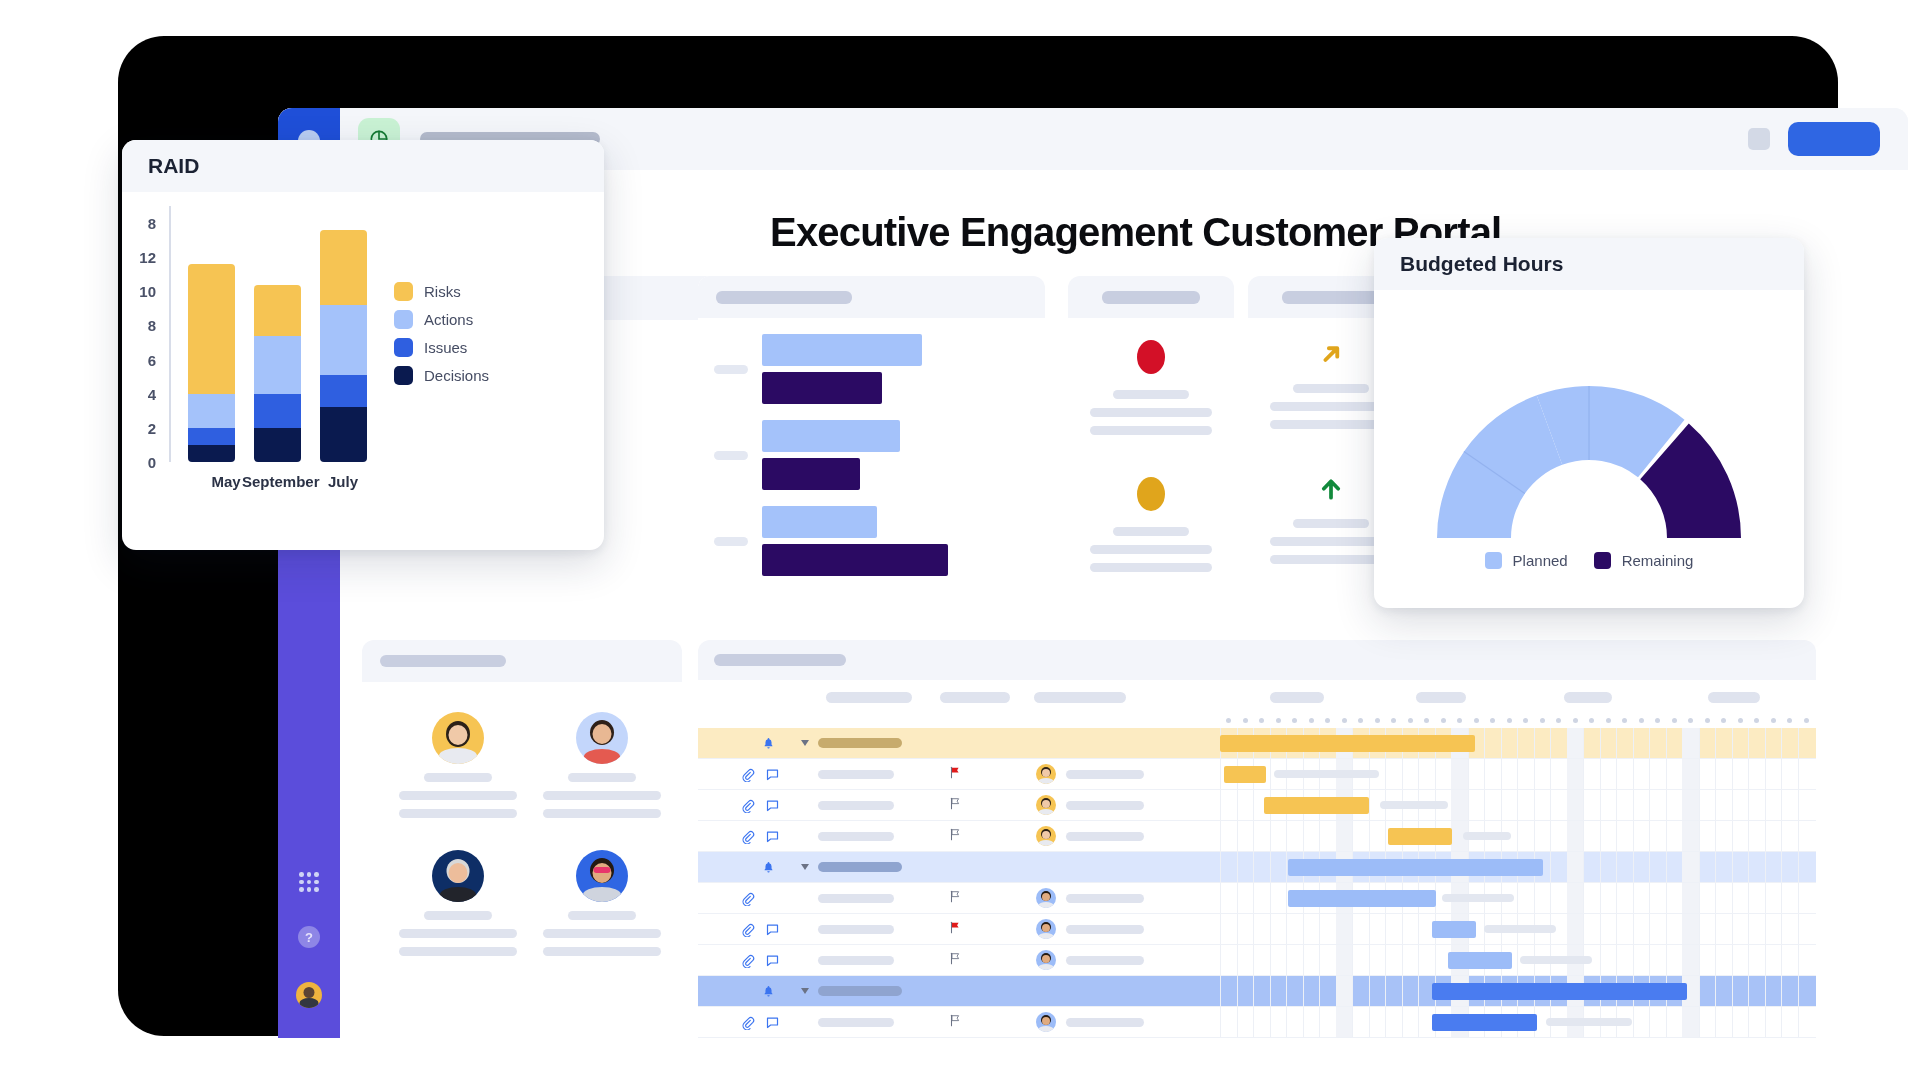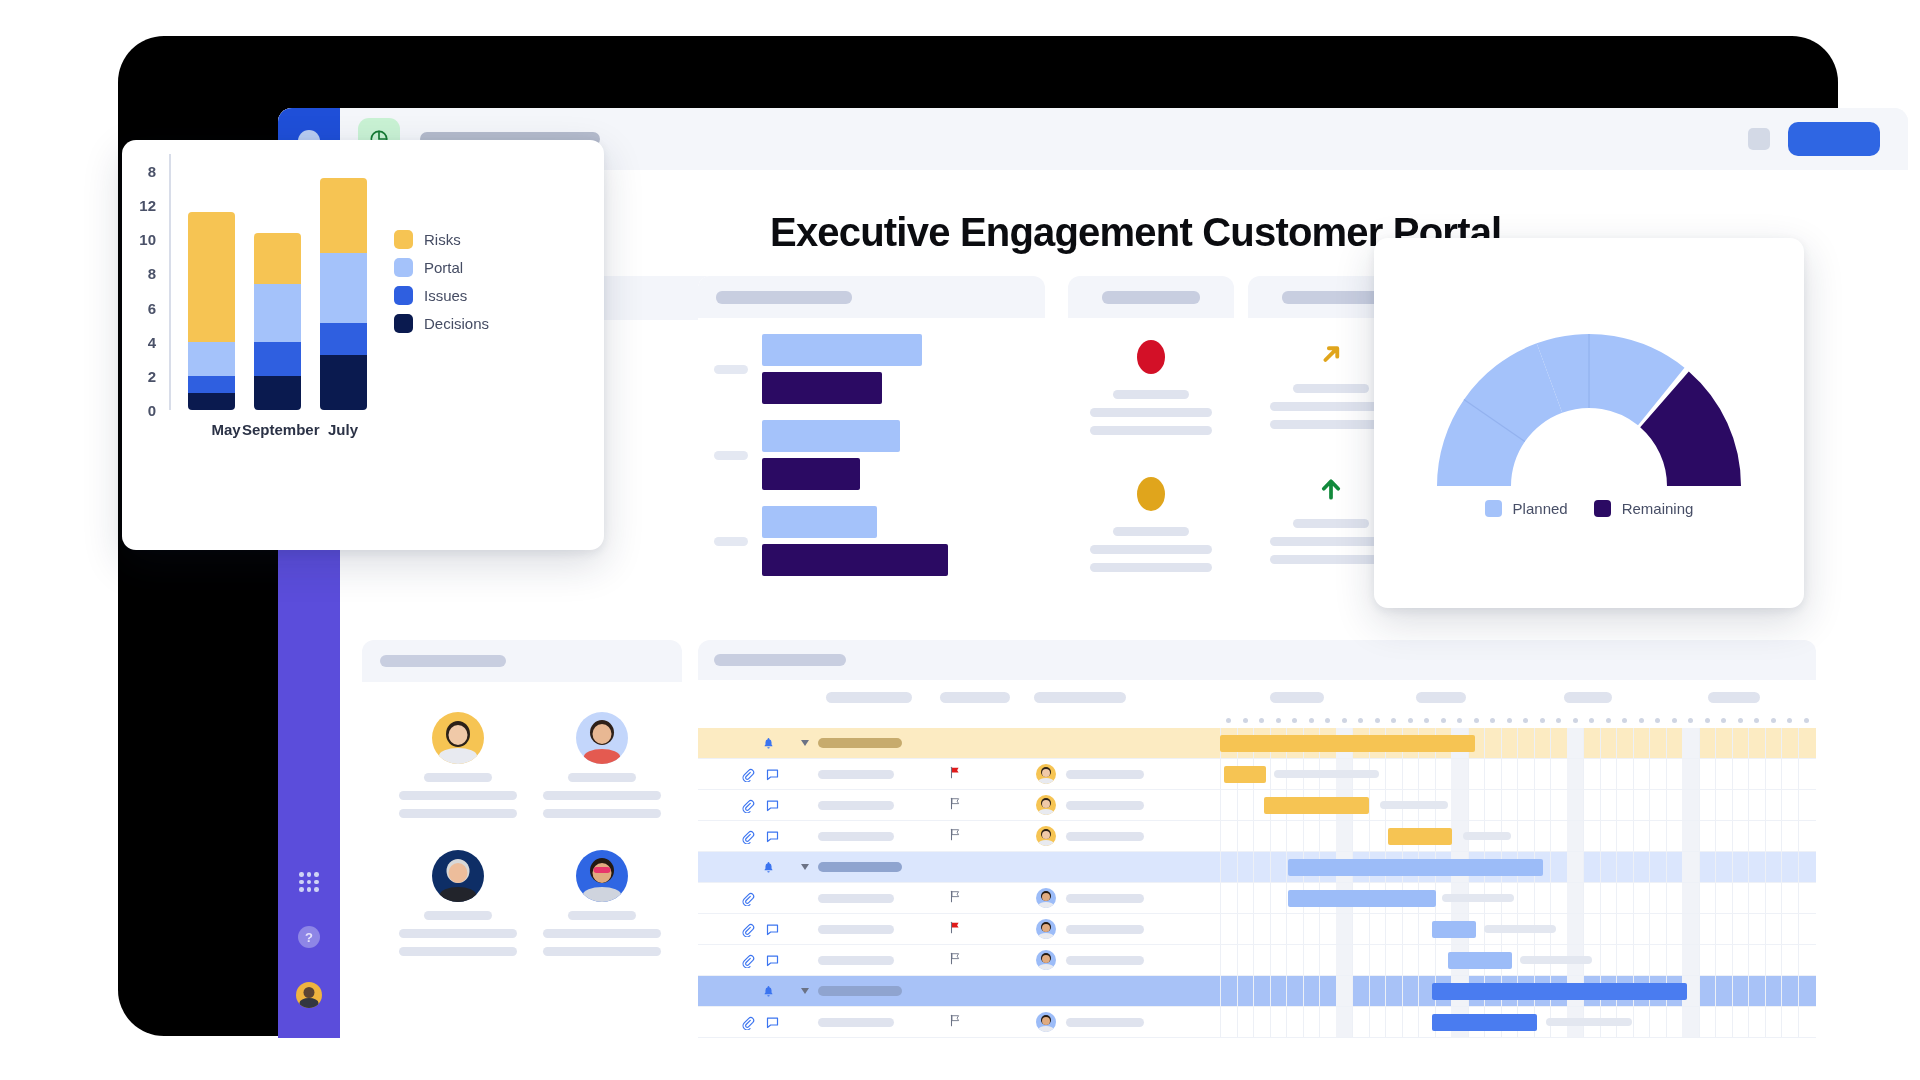--- a/index.html
+++ b/index.html
@@ -1064,20 +1064,21 @@
                 </span>
               </div>
             </div>
         </div>
 
       </div>
     </div>
   </div>
 
   <div class="float-panel" style="left:122px;top:140px;width:482px;height:410px;">
+    <div class="float-head">RAID</div>
     <div class="raid-body">
 
       <div class="axis-line"></div>
       <div id="yticks">
           <div class="ytick" style="left: 0px; bottom: 68px; transform: translateY(50%);">0</div>
           <div class="ytick" style="left: 0px; bottom: 102.133px; transform: translateY(50%);">2</div>
           <div class="ytick" style="left: 0px; bottom: 136.267px; transform: translateY(50%);">4</div>
           <div class="ytick" style="left: 0px; bottom: 170.4px; transform: translateY(50%);">6</div>
           <div class="ytick" style="left: 0px; bottom: 204.533px; transform: translateY(50%);">8</div>
           <div class="ytick" style="left: 0px; bottom: 238.667px; transform: translateY(50%);">10</div>
@@ -1109,35 +1110,36 @@
           <div class="xlabel" style="left: 221px;">July</div>
         </div>
 
       <div id="raid-legend" style="position:absolute;left:272px;top:90px;">
           <div class="legend-item">
             <span class="legend-sw" style="background: rgb(246, 196, 83);"></span>
             <span class="legend-lb">Risks</span>
           </div>
           <div class="legend-item">
             <span class="legend-sw" style="background: rgb(164, 194, 250);"></span>
-            <span class="legend-lb">Portal</span>
+            <span class="legend-lb">Actions</span>
           </div>
           <div class="legend-item">
             <span class="legend-sw" style="background: rgb(47, 95, 224);"></span>
             <span class="legend-lb">Issues</span>
           </div>
           <div class="legend-item">
             <span class="legend-sw" style="background: rgb(10, 26, 79);"></span>
             <span class="legend-lb">Decisions</span>
           </div>
         </div>
     </div>
   </div>
 
   <div class="float-panel" style="left:1374px;top:238px;width:430px;height:370px;">
+    <div class="float-head">Budgeted Hours</div>
     <div class="gauge-body">
       <svg width="430" height="258" viewBox="0 0 430 258" style="display:block;">
         <g transform="translate(215,248)">
 
           <path d="M -152 0 A 152 152 0 0 1 -52.3 -142.7 L -26.8 -73.2 A 78 78 0 0 0 -78 0 Z" fill="#a4c2fa"></path>
           <path d="M -52.3 -142.7 A 152 152 0 0 1 95.5 -118.3 L 49 -60.7 A 78 78 0 0 0 -26.8 -73.2 Z" fill="#a4c2fa"></path>
 
           <path d="M 99.8 -114.6 A 152 152 0 0 1 152 0 L 78 0 A 78 78 0 0 0 51.2 -58.8 Z" fill="#2b0a63"></path>
 
           <line x1="-64.2" y1="-44.4" x2="-125.1" y2="-86.5" stroke="#93b2ef" stroke-width="1.2"></line>

